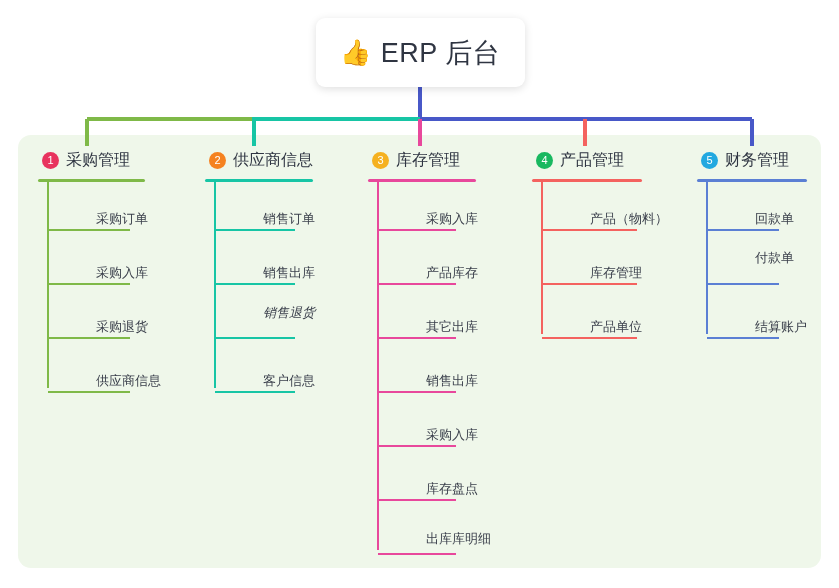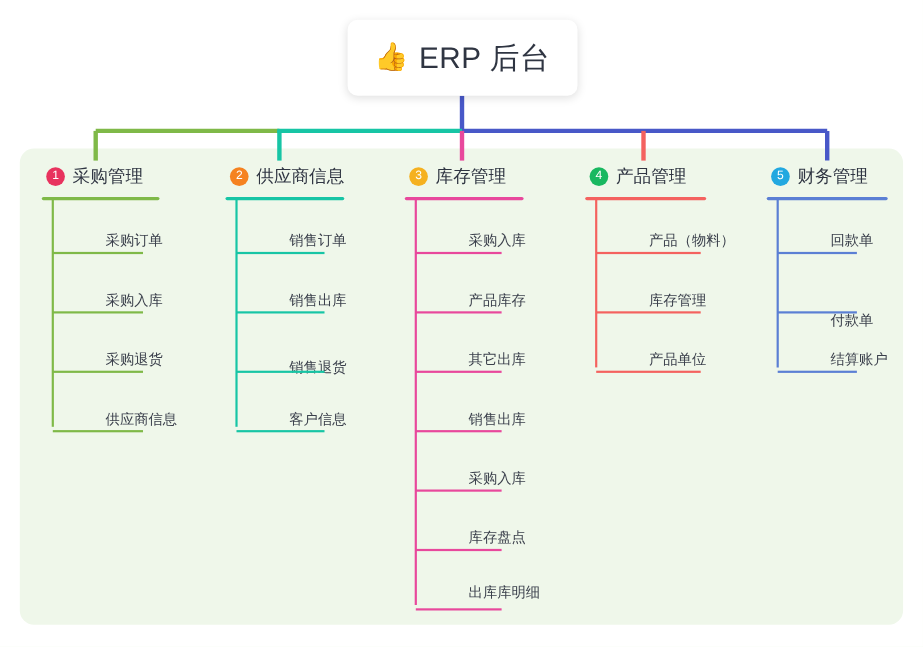--- a/index.html
+++ b/index.html
@@ -182,21 +182,21 @@
         <div class="col-rule" style="width: 108px; background: rgb(23, 197, 165);"></div>
         <div class="leaf-wrap">
           <div class="leaf" style="top: 21px;">
             <span class="leaf-label">销售订单</span>
           </div>
           <div class="leaf-rule" style="top: 47px; width: 80px; background: rgb(23, 197, 165);"></div>
           <div class="leaf" style="top: 75px;">
             <span class="leaf-label">销售出库</span>
           </div>
           <div class="leaf-rule" style="top: 101px; width: 80px; background: rgb(23, 197, 165);"></div>
-          <div class="leaf" style="top: 136px;">
+          <div class="leaf" style="top: 115px; font-style: italic;">
             <span class="leaf-label">销售退货</span>
           </div>
           <div class="leaf-rule" style="top: 155px; width: 80px; background: rgb(23, 197, 165);"></div>
           <div class="leaf" style="top: 183px;">
             <span class="leaf-label">客户信息</span>
           </div>
           <div class="leaf-rule" style="top: 209px; width: 80px; background: rgb(23, 197, 165);"></div>
         </div>
       </div>
       <div class="column" style="left: 368px; top: 148px;">
@@ -261,21 +261,21 @@
         <div class="col-head">
           <span class="badge" style="background: rgb(34, 168, 224);">5</span>
           <span class="col-title">财务管理</span>
         </div>
         <div class="col-rule" style="width: 110px; background: rgb(91, 127, 212);"></div>
         <div class="leaf-wrap">
           <div class="leaf" style="top: 21px;">
             <span class="leaf-label">回款单</span>
           </div>
           <div class="leaf-rule" style="top: 47px; width: 72px; background: rgb(91, 127, 212);"></div>
-          <div class="leaf" style="top: 93px;">
+          <div class="leaf" style="top: 60px;">
             <span class="leaf-label">付款单</span>
           </div>
           <div class="leaf-rule" style="top: 101px; width: 72px; background: rgb(91, 127, 212);"></div>
           <div class="leaf" style="top: 129px;">
             <span class="leaf-label">结算账户</span>
           </div>
           <div class="leaf-rule" style="top: 155px; width: 72px; background: rgb(91, 127, 212);"></div>
         </div>
       </div>
     </div>

